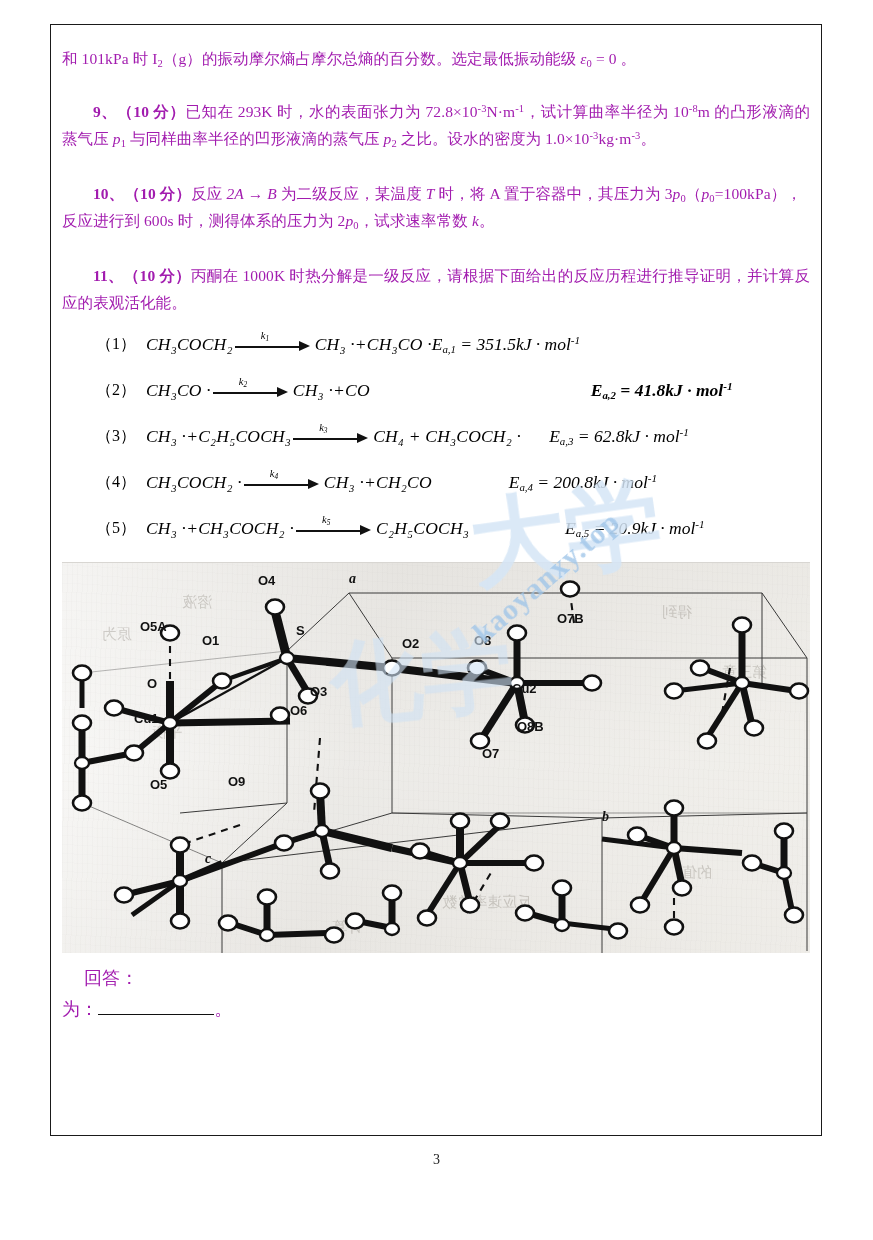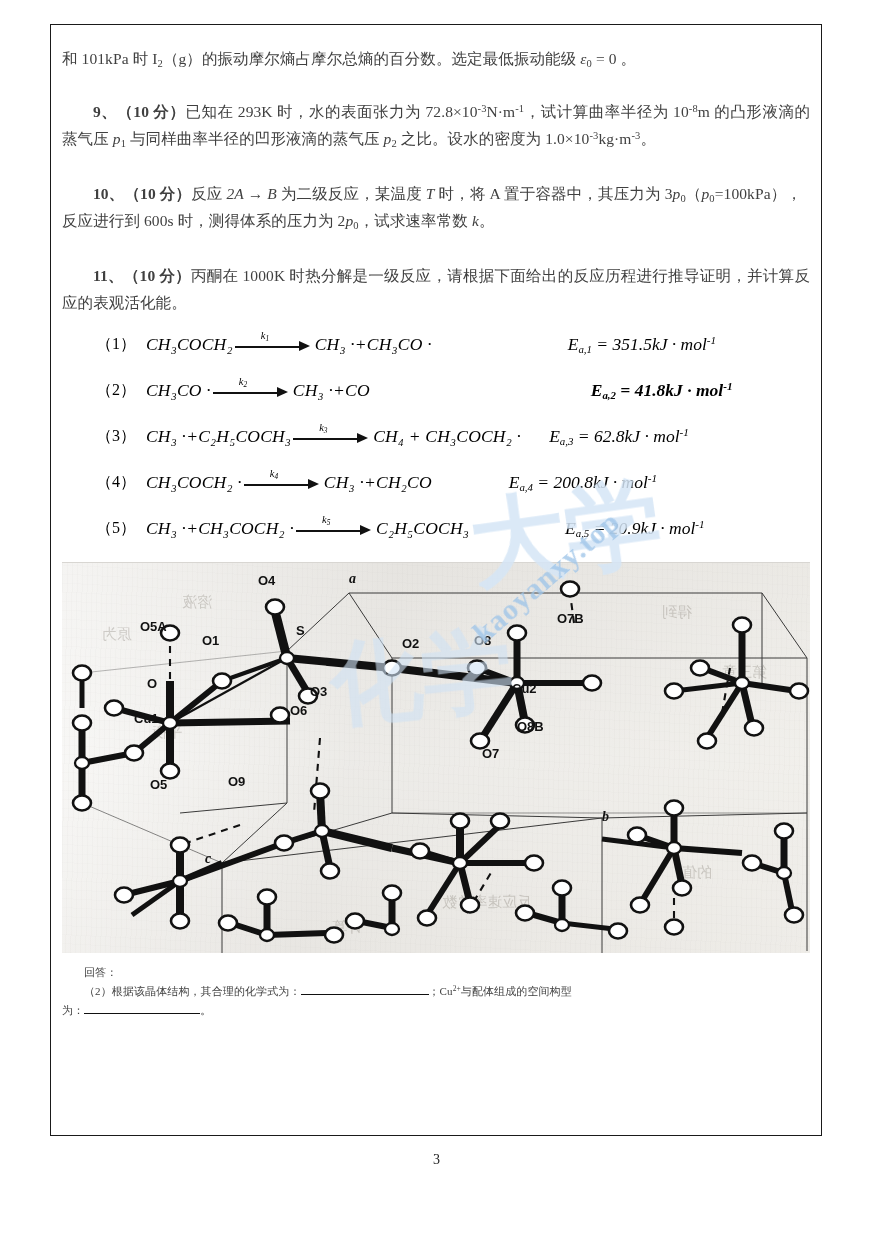--- a/index.html
+++ b/index.html
@@ -32,21 +32,21 @@
     top: 34px;
     width: 748px;
     height: 1090px;
     box-sizing: border-box;
   }
 
   
   .para {
     font-size: 15.5px;
     line-height: 1.72;
-    color: #404040;
+    color: #a21caf;
     letter-spacing: 0.1px;
     text-align: justify;
   }
   .indent { text-indent: 2em; }
   .qnum { font-weight: bold; }
   sub { font-size: 0.68em; vertical-align: -0.28em; }
   sup { font-size: 0.68em; vertical-align: 0.48em; }
   .mvar { font-style: italic; font-family: "Liberation Serif", serif; }
 
   .line-1 { margin: 12px 0 0 0; }
@@ -118,21 +118,21 @@
 
   .rxn-energy {
     font-style: italic;
     font-size: 17.5px;
     white-space: nowrap;
     font-family: "Liberation Serif", serif;
   }
   .rxn-energy sub { font-size: 0.62em; vertical-align: -0.3em; }
   .rxn-energy sup { font-size: 0.64em; vertical-align: 0.5em; }
 
-  .e-pos-1 { margin-left: 136px; }
+  .e-pos-1 { }
   .e-pos-2 { margin-left: 221px; font-weight: bold; }
   .e-pos-3 { margin-left: 28px; }
   .e-pos-4 { margin-left: 77px; }
   .e-pos-5 { margin-left: 96px; }
 
   
   #figure {
     position: relative;
     margin-top: 10px;
     width: 748px;
@@ -175,21 +175,21 @@
   .axis-label {
     font-family: "Liberation Serif", serif;
     font-weight: bold;
     font-style: italic;
     font-size: 14px;
     fill: #111;
   }
 
   
   .answer-block { margin-top: 10px; }
-  .answer-block .para { font-size: 11px; }
+  .answer-block .para { font-size: 18px; }
   .blank {
     display: inline-block;
     border-bottom: 1.1px solid #111;
     vertical-align: baseline;
   }
   .blank-a { width: 128px; }
   .blank-b { width: 116px; }
 
   
   #footer {
@@ -589,23 +589,20 @@
           <text x="166" y="223" class="atom-label">O9</text>
           <text x="287" y="20" class="axis-label">a</text>
           <text x="540" y="258" class="axis-label">b</text>
           <text x="143" y="300" class="axis-label">c</text>
         </g>
     </svg>
   </div>
 
   <div class="answer-block">
     <p class="para" style="margin:6px 0 0 22px;">回答：</p>
-    <p class="para" style="margin:0 0 0 22px;">
-      <span>（2）根据该晶体结构，其合理的化学式为：</span><span class="blank blank-a"></span><span>；Cu</span><sup>2+</sup><span>与配体组成的空间构型</span>
-    </p>
     <p class="para" style="margin:0;">
       <span>为：</span><span class="blank blank-b"></span><span>。</span>
     </p>
   </div>
 
 </div>
 
 <div class="wm" id="wm-cn-1">大学</div>
 <div class="wm" id="wm-cn-2">化学</div>
 <div class="wm" id="wm-url">kaoyanxy.top</div>

